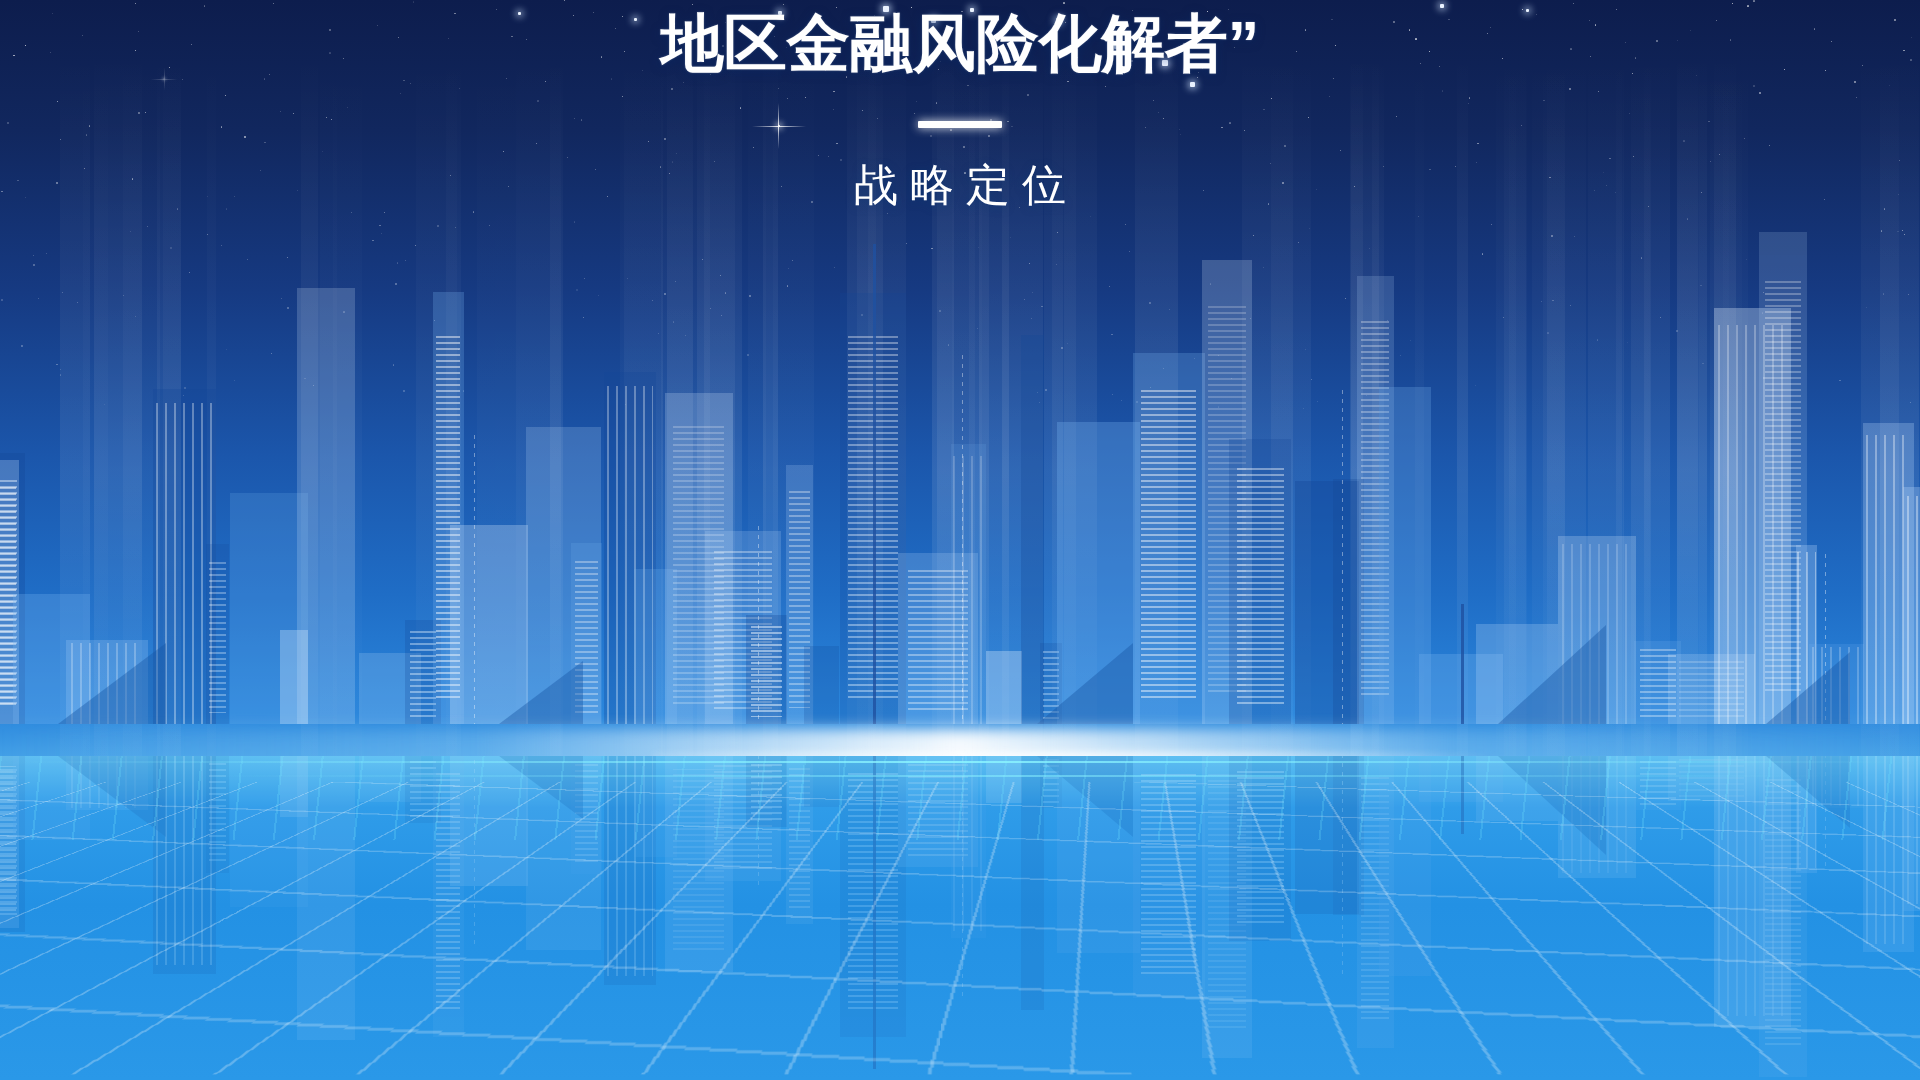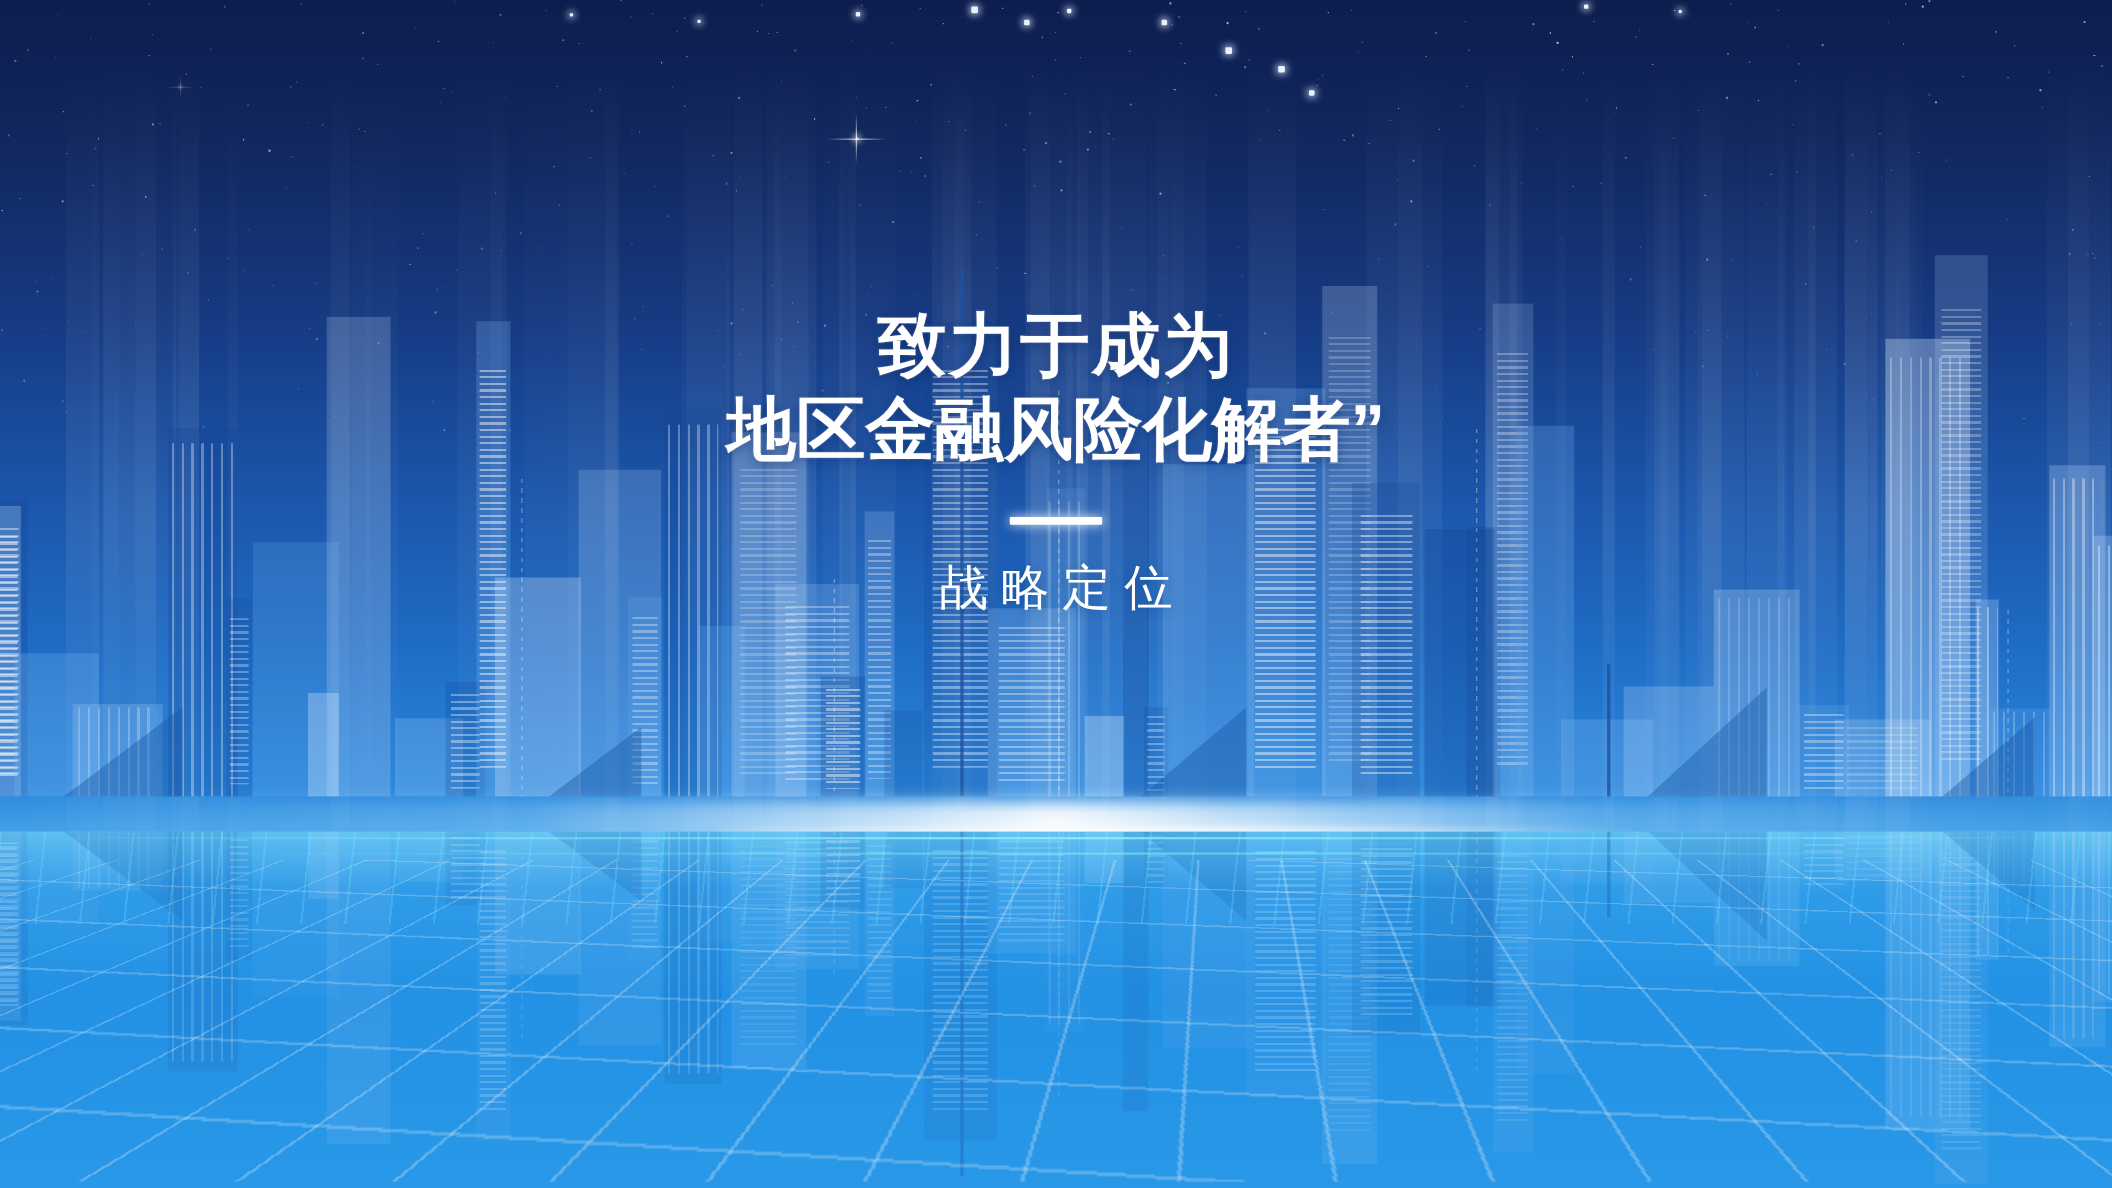--- a/index.html
+++ b/index.html
@@ -865,21 +865,20 @@
         <div class="tri" style="left:78%;border-left:108px solid transparent;border-bottom:99px solid rgba(25,85,165,.42);"></div>
         <div class="tri" style="left:92%;border-left:84px solid transparent;border-bottom:72px solid rgba(25,85,165,.42);"></div>
       </div>
     <div class="grid"></div>
     <div class="glines"></div>
     <div class="streak" style="left:0;right:0;top:1.5%;"></div>
     <div class="streak" style="left:10%;right:4%;top:6%;opacity:.6;"></div>
   </div>
 
   <div class="content">
-    <div class="headline l1">致力于成为</div>
     <div class="headline l3">地区金融风险化解者”</div>
 
     <div class="divider"></div>
 
     <div class="subtitle">战略定位</div>
   </div>
 
 </div>
 
 </body></html>

